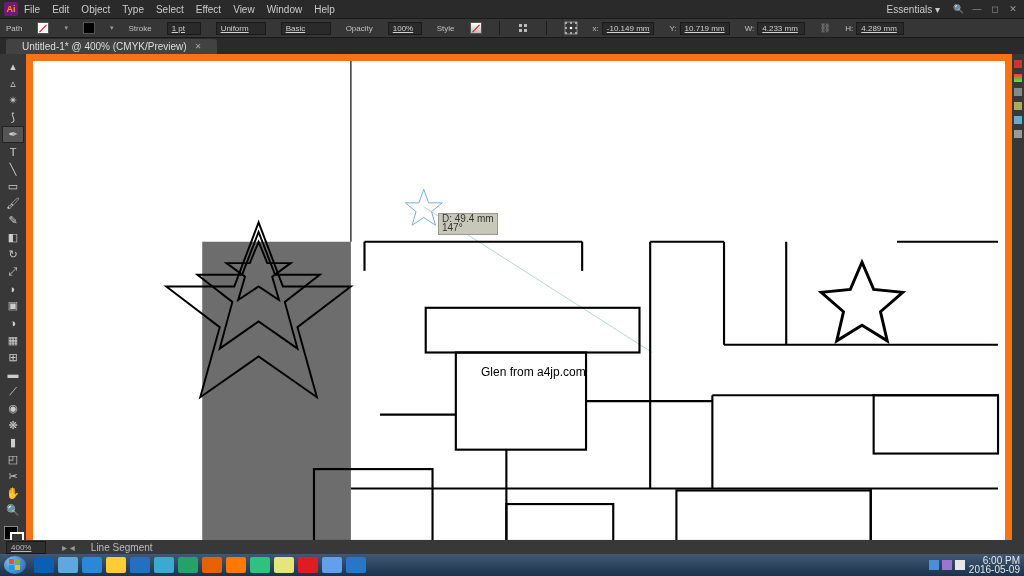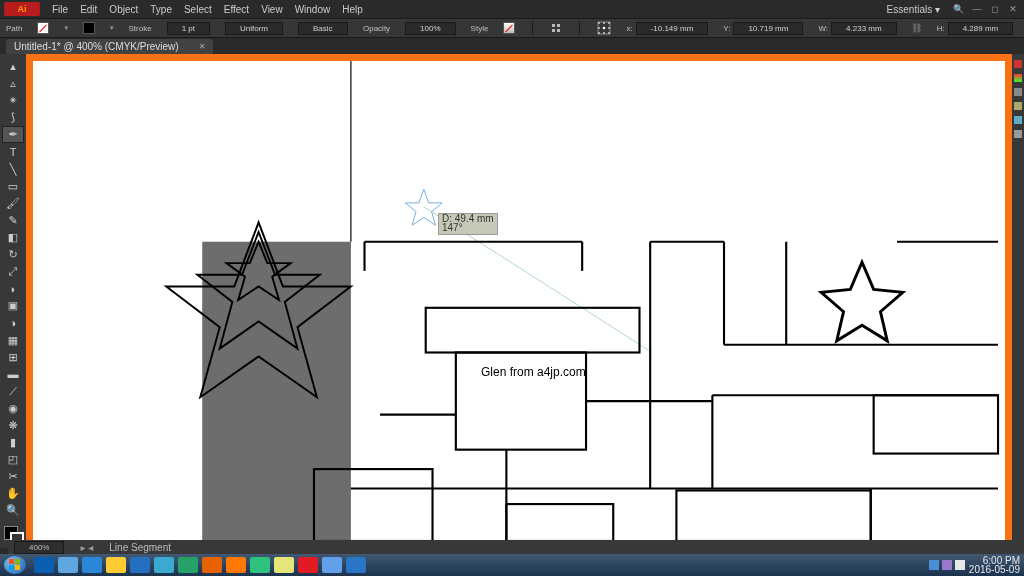--- a/index.html
+++ b/index.html
@@ -1,57 +1,57 @@
 <!DOCTYPE html>
 <html><head>
 <meta charset="utf-8">
 <style>
 * { margin: 0; padding: 0; box-sizing: border-box; font-family: Tahoma, Arial, sans-serif; font-size: 10px; }
 body { background: #2a2a2a; width: 1024px; height: 576px; overflow: hidden; position: relative; }
 
 
 .menubar { height: 18px; background: #2a2a2a; display: flex; align-items: center; padding: 0 4px; color: #ccc; }
-.ai-logo { width: 36px; height: 14px; background: #b91c1c; color: #ff9a00; display: flex; align-items: center; justify-content: center; font-size: 9px; font-weight: bold; margin-right: 6px; border-radius: 2px; }
+.ai-logo { width: 14px; height: 14px; background: #701a75; color: #ff9a00; display: flex; align-items: center; justify-content: center; font-size: 9px; font-weight: bold; border-radius: 2px; }
 .menu-item { padding: 0 6px; cursor: default; font-size: 10px; }
 .menubar-right { margin-left: auto; display: flex; align-items: center; gap: 4px; }
 .win-ctrl { width: 14px; height: 12px; color: #999; display: inline-flex; align-items: center; justify-content: center; font-size: 9px; }
 .essentials { color: #ccc; margin-right: 8px; font-size: 10px; }
 
 
 .controlbar { height: 20px; background: #363636; display: flex; align-items: center; padding: 0 6px; gap: 15px; color: #d0d0d0; border-top: 1px solid #1a1a1a; border-bottom: 1px solid #1a1a1a; font-size: 8px; }
 .ctrl-item { display: flex; align-items: center; gap: 3px; }
 .ctrl-label { color: #c0c0c0; font-size: 8px; }
-.ctrl-box { background: #2a2a2a; border: 1px solid #1a1a1a; padding: 1px 14px; height: 13px; display: flex; align-items: center; font-size: 8px; min-width: 34px; }
+.ctrl-box { background: #2a2a2a; border: 1px solid #1a1a1a; padding: 1px 4px; height: 13px; display: flex; align-items: center; font-size: 8px; min-width: 34px; text-decoration: underline; }
 .swatch-none { width: 12px; height: 12px; background: #fff; position: relative; border: 1px solid #555; }
 .swatch-none::after { content: ''; position: absolute; left: 0; right: 0; top: 50%; border-top: 1px solid red; transform: rotate(-45deg); }
 .swatch-black { width: 12px; height: 12px; background: #000; border: 1px solid #555; }
 .chain-icon { width:10px;height:14px;display:flex;align-items:center;justify-content:center;color:#999;font-size:9px;}
 .sep { width:1px; height:14px; background:#1a1a1a; margin:0 2px;}
 
 
 .tab-strip { height: 16px; background: #2a2a2a; display: flex; align-items: flex-end; padding-left: 6px; }
-.doc-tab { background: #424242; color: #ddd; padding: 2px 8px; font-size: 8px; border-top-left-radius: 3px; border-top-right-radius: 3px; display: flex; align-items: center; gap: 20px; }
+.doc-tab { background: #424242; color: #ddd; padding: 2px 16px; font-size: 8px; border-top-left-radius: 3px; border-top-right-radius: 3px; display: flex; align-items: center; gap: 8px; }
 .tab-close { font-size: 8px; color: #aaa; }
 
 
 .main-area { position: absolute; top: 54px; bottom: 28px; left: 0; right: 0; display: flex; }
 .left-tools { width: 26px; background: #383838; display: flex; flex-direction: column; align-items: center; padding-top: 4px; gap: 0; }
 .tool { width: 22px; height: 18px; display: flex; align-items: center; justify-content: center; color: #ccc; font-size: 11px; border: 1px solid transparent; }
 .tool.sel { background: #555; border: 1px solid #222; }
 .fill-stroke { width: 22px; height: 26px; position: relative; margin-top: 4px; }
 .fs-fill { position: absolute; left: 2px; top: 2px; width: 14px; height: 14px; background: #000; border: 1px solid #888; }
 .fs-stroke { position: absolute; left: 8px; top: 8px; width: 14px; height: 14px; background: #383838; border: 2px solid #fff; }
 .fs-stroke::after{content:'';position:absolute;inset:2px;background:#383838;}
 
 .canvas-wrap { flex: 1; background: #fff; position: relative; overflow: hidden; border: 7px solid #f97316; }
 .right-panels { width: 12px; background: #383838; display:flex;flex-direction:column;align-items:center;padding-top:6px;gap:6px; }
 .panel-tab { width: 8px; height: 8px; background: #666; }
 
 
-.statusbar { position: absolute; left: 0; right: 0; bottom: 22px; height: 14px; background: #383838; display: flex; align-items: center; padding: 0 6px; color: #bbb; font-size: 8px; gap: 16px; margin-left: 8px; }
+.statusbar { position: absolute; left: 0; right: 0; bottom: 22px; height: 14px; background: #383838; display: flex; align-items: center; padding: 0 6px; color: #bbb; font-size: 8px; gap: 16px; }
 
 
 .taskbar { position: absolute; left: 0; right: 0; bottom: 0; height: 22px; background: linear-gradient(180deg, rgba(255,255,255,0.15), rgba(0,0,0,0.15)), #1f3b5a; display: flex; align-items: center; padding: 8px 4px; }
 .start-orb { width: 22px; height: 18px; border-radius: 50%; background: radial-gradient(circle at 30% 30%, #7ec0ee, #1a5fb4); display: flex; align-items: center; justify-content: center; margin-right: 6px; }
 .task-icon { width: 20px; height: 16px; margin: 0 2px; border-radius: 2px; }
 .tray { margin-left: auto; display: flex; align-items: center; gap: 4px; color: #e8e8e8; }
 .tray-time { font-size: 8px; text-align: right; line-height: 9px; }
 .tray-icns { display:flex; gap:3px;}
 .tray-icn{width:10px;height:10px;}
 

